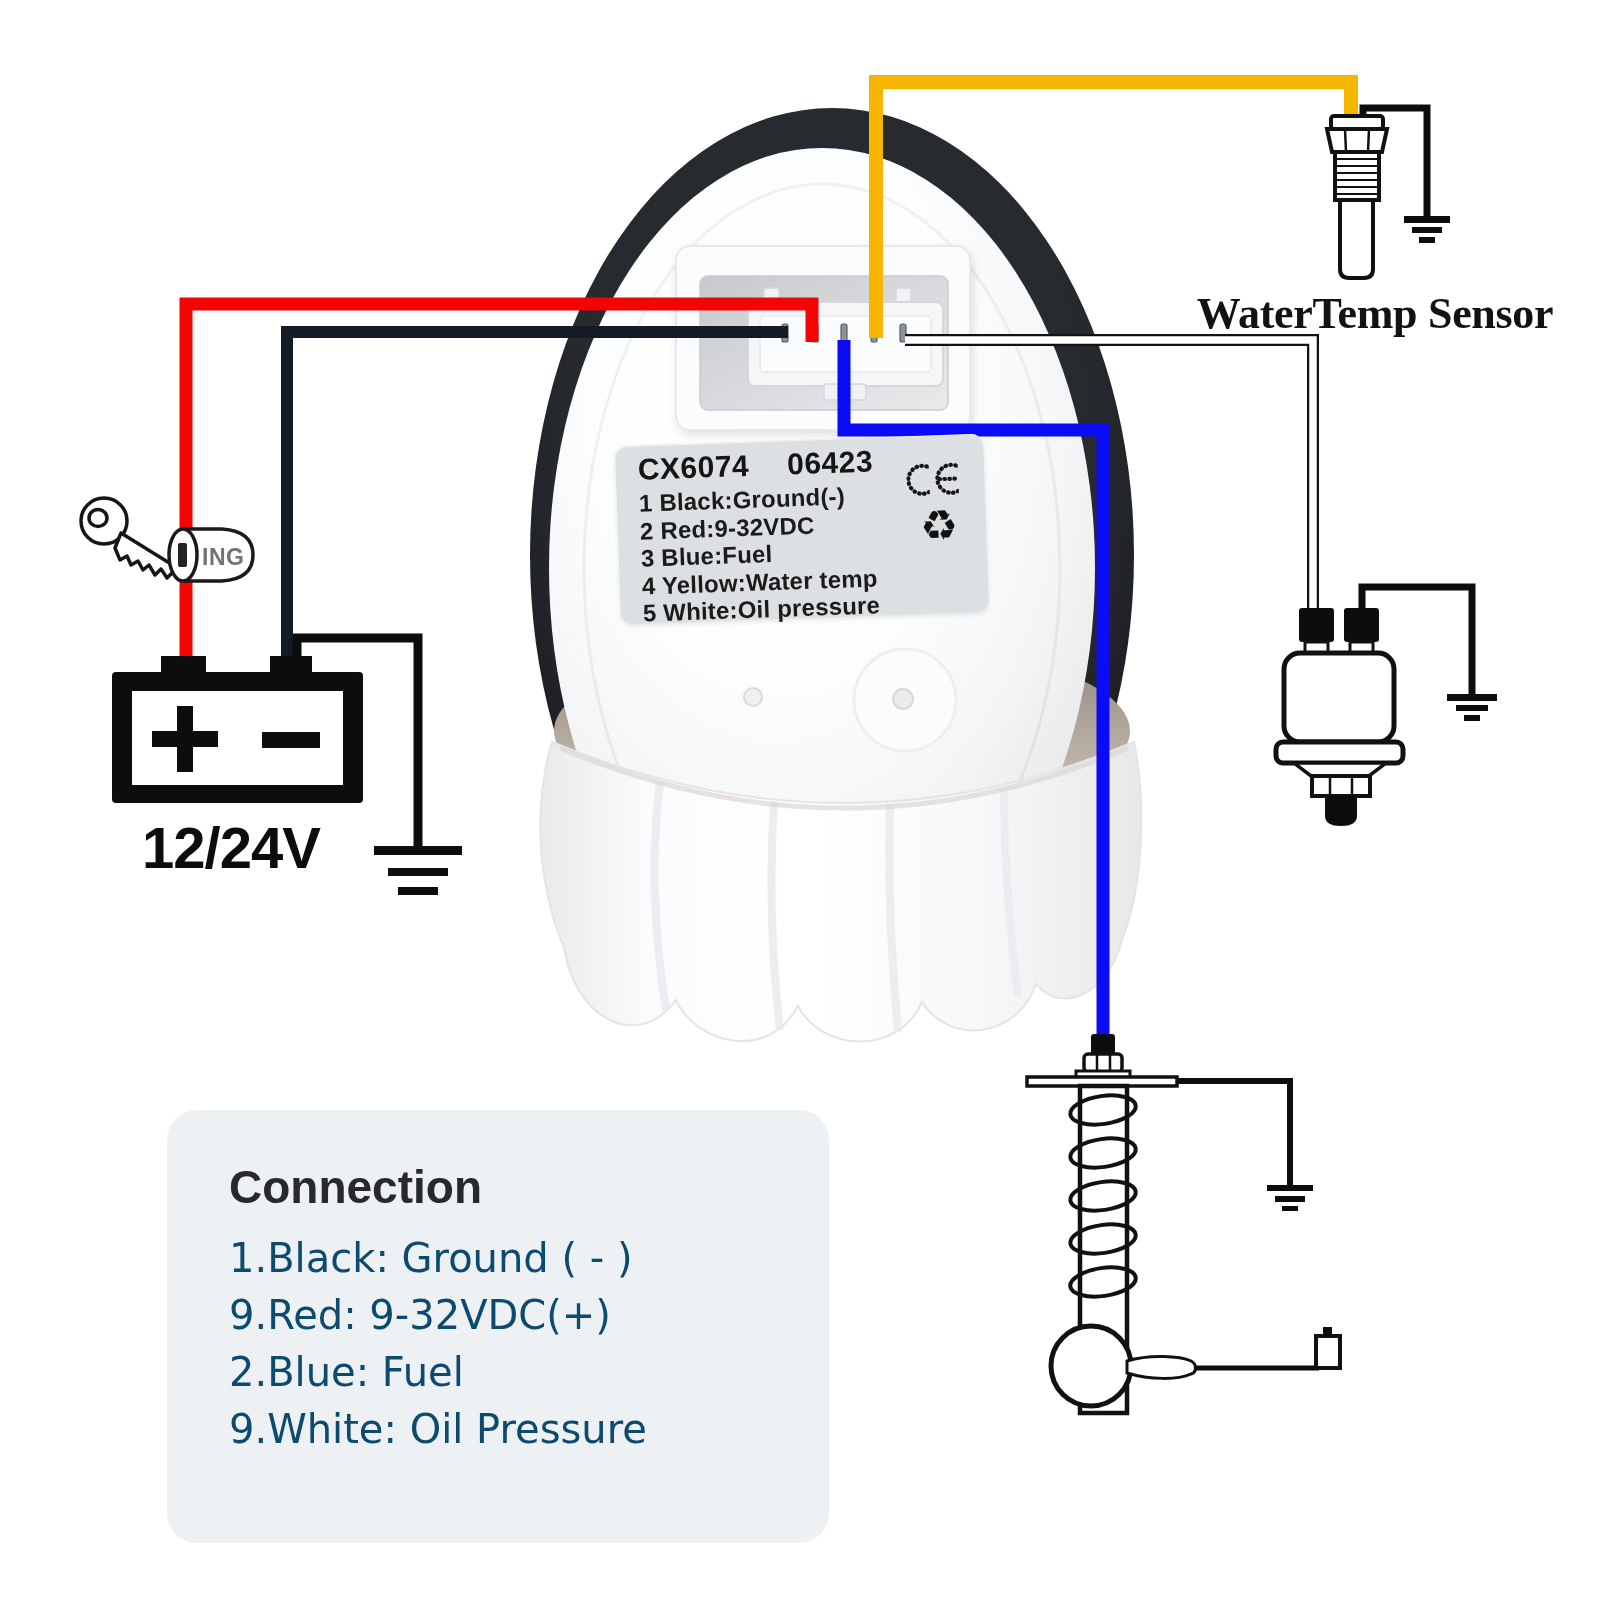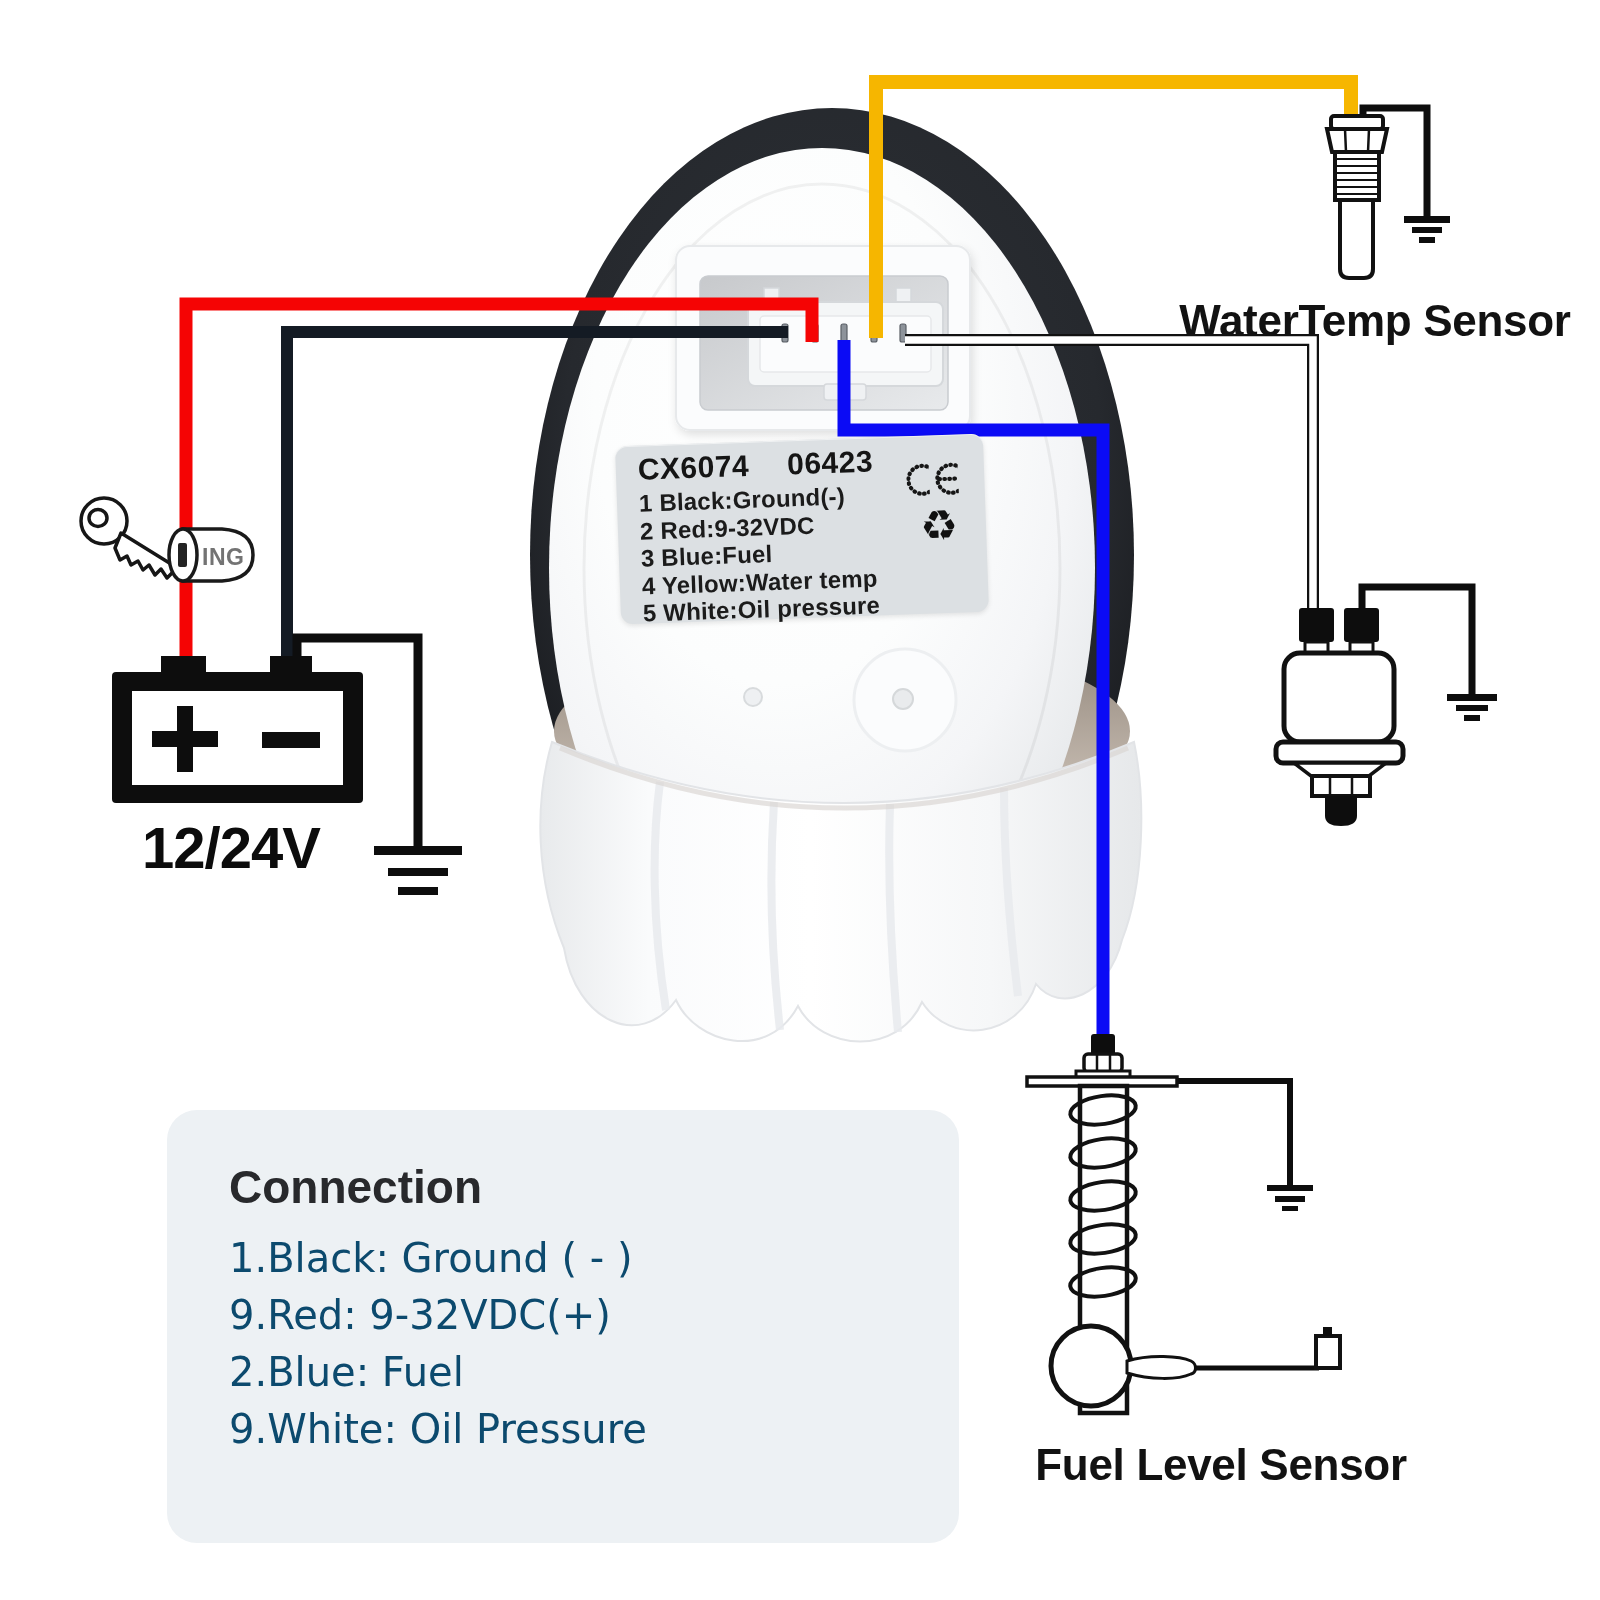--- a/index.html
+++ b/index.html
@@ -1,37 +1,37 @@
 <!DOCTYPE html>
 <html><head>
 <meta charset="utf-8">
 <style>
   html,body{margin:0;padding:0;background:#fff;}
   .canvas{position:relative;width:1600px;height:1600px;background:#ffffff;overflow:hidden;
           font-family:"Liberation Sans",sans-serif;}
   .art{position:absolute;left:0;top:0;}
   .sensor-label{position:absolute;transform:translateX(-50%);white-space:nowrap;
     font:700 44px "Liberation Sans",sans-serif;color:#121212;letter-spacing:-0.3px;}
-  .lbl-water{left:1375px;top:296px;}
+  .lbl-water{left:1375px;top:288px;font-family:Liberation Serif, serif;}
   .lbl-oil{left:1383px;top:856px;}
   .lbl-fuel{left:1221px;top:1440px;}
   .voltage{position:absolute;left:231px;top:814px;transform:translateX(-50%);
     font:700 58px "Liberation Sans",sans-serif;letter-spacing:-1px;color:#0c0c0c;white-space:nowrap;}
   .ing{position:absolute;left:202px;top:544px;font:700 23px "Liberation Sans",sans-serif;
     letter-spacing:.5px;color:#737373;}
   .plate{position:absolute;left:618px;top:440px;width:368px;height:178px;transform:rotate(-2deg);
     background:#dce0e3;border-radius:12px;box-sizing:border-box;padding:7px 16px 8px 22px;
     box-shadow:0 2px 5px rgba(0,0,0,.10), inset 0 1px 0 rgba(255,255,255,.55);}
   .plate-head{display:flex;gap:38px;font:700 30px "Liberation Sans",sans-serif;color:#151515;
     letter-spacing:.5px;margin-bottom:3px;}
   .plate-line{font:700 24px "Liberation Sans",sans-serif;line-height:27.5px;letter-spacing:.2px;color:#1b1b1b;}
   .plate-icons{position:absolute;right:16px;top:24px;display:flex;flex-direction:column;
     align-items:center;gap:6px;}
   .recycle{font:400 42px "DejaVu Sans",sans-serif;color:#111;line-height:1;}
-  .legend{position:absolute;left:167px;top:1110px;width:792px;height:433px;background:#edf1f4;
+  .legend{position:absolute;left:167px;top:1110px;width:662px;height:433px;background:#edf1f4;
     border-radius:30px;box-sizing:border-box;padding:50px 0 0 62px;}
   .legend-title{font:700 46px "Liberation Sans",sans-serif;color:#28292c;margin-bottom:16px;}
   .legend-item{font:400 40px "DejaVu Sans",sans-serif;color:#0c4a6e;line-height:57px;white-space:nowrap;}
 </style>
 </head>
 <body>
 
 <div class="canvas">
 
 <svg class="art" width="1600" height="1600" viewBox="0 0 1600 1600">
@@ -228,21 +228,20 @@
       <rect x="23" y="5" width="12" height="30" fill="#dce0e3"></rect>
       <circle cx="45" cy="20" r="14" fill="none" stroke="#161616" stroke-width="4.2" stroke-dasharray="0.6 4.4" stroke-linecap="round"></circle>
       <rect x="52" y="5" width="12" height="30" fill="#dce0e3"></rect>
       <line x1="33" y1="20" x2="51" y2="20" stroke="#161616" stroke-width="4.2" stroke-dasharray="0.6 4.4" stroke-linecap="round"></line>
     </svg>
     <div class="recycle">♻</div>
   </div>
 </div>
 
 <div class="sensor-label lbl-water">WaterTemp Sensor</div>
-<div class="sensor-label lbl-fuel">Fuel Level Sensor</div>
 <div class="voltage">12/24V</div>
 <div class="ing">ING</div>
 
 <div class="legend">
   <div class="legend-title">Connection</div>
   <div class="legend-item">1.Black:  Ground ( - )</div>
   <div class="legend-item">9.Red: 9-32VDC(+)</div>
   <div class="legend-item">2.Blue:  Fuel</div>
   <div class="legend-item">9.White: Oil Pressure</div>
 </div>

